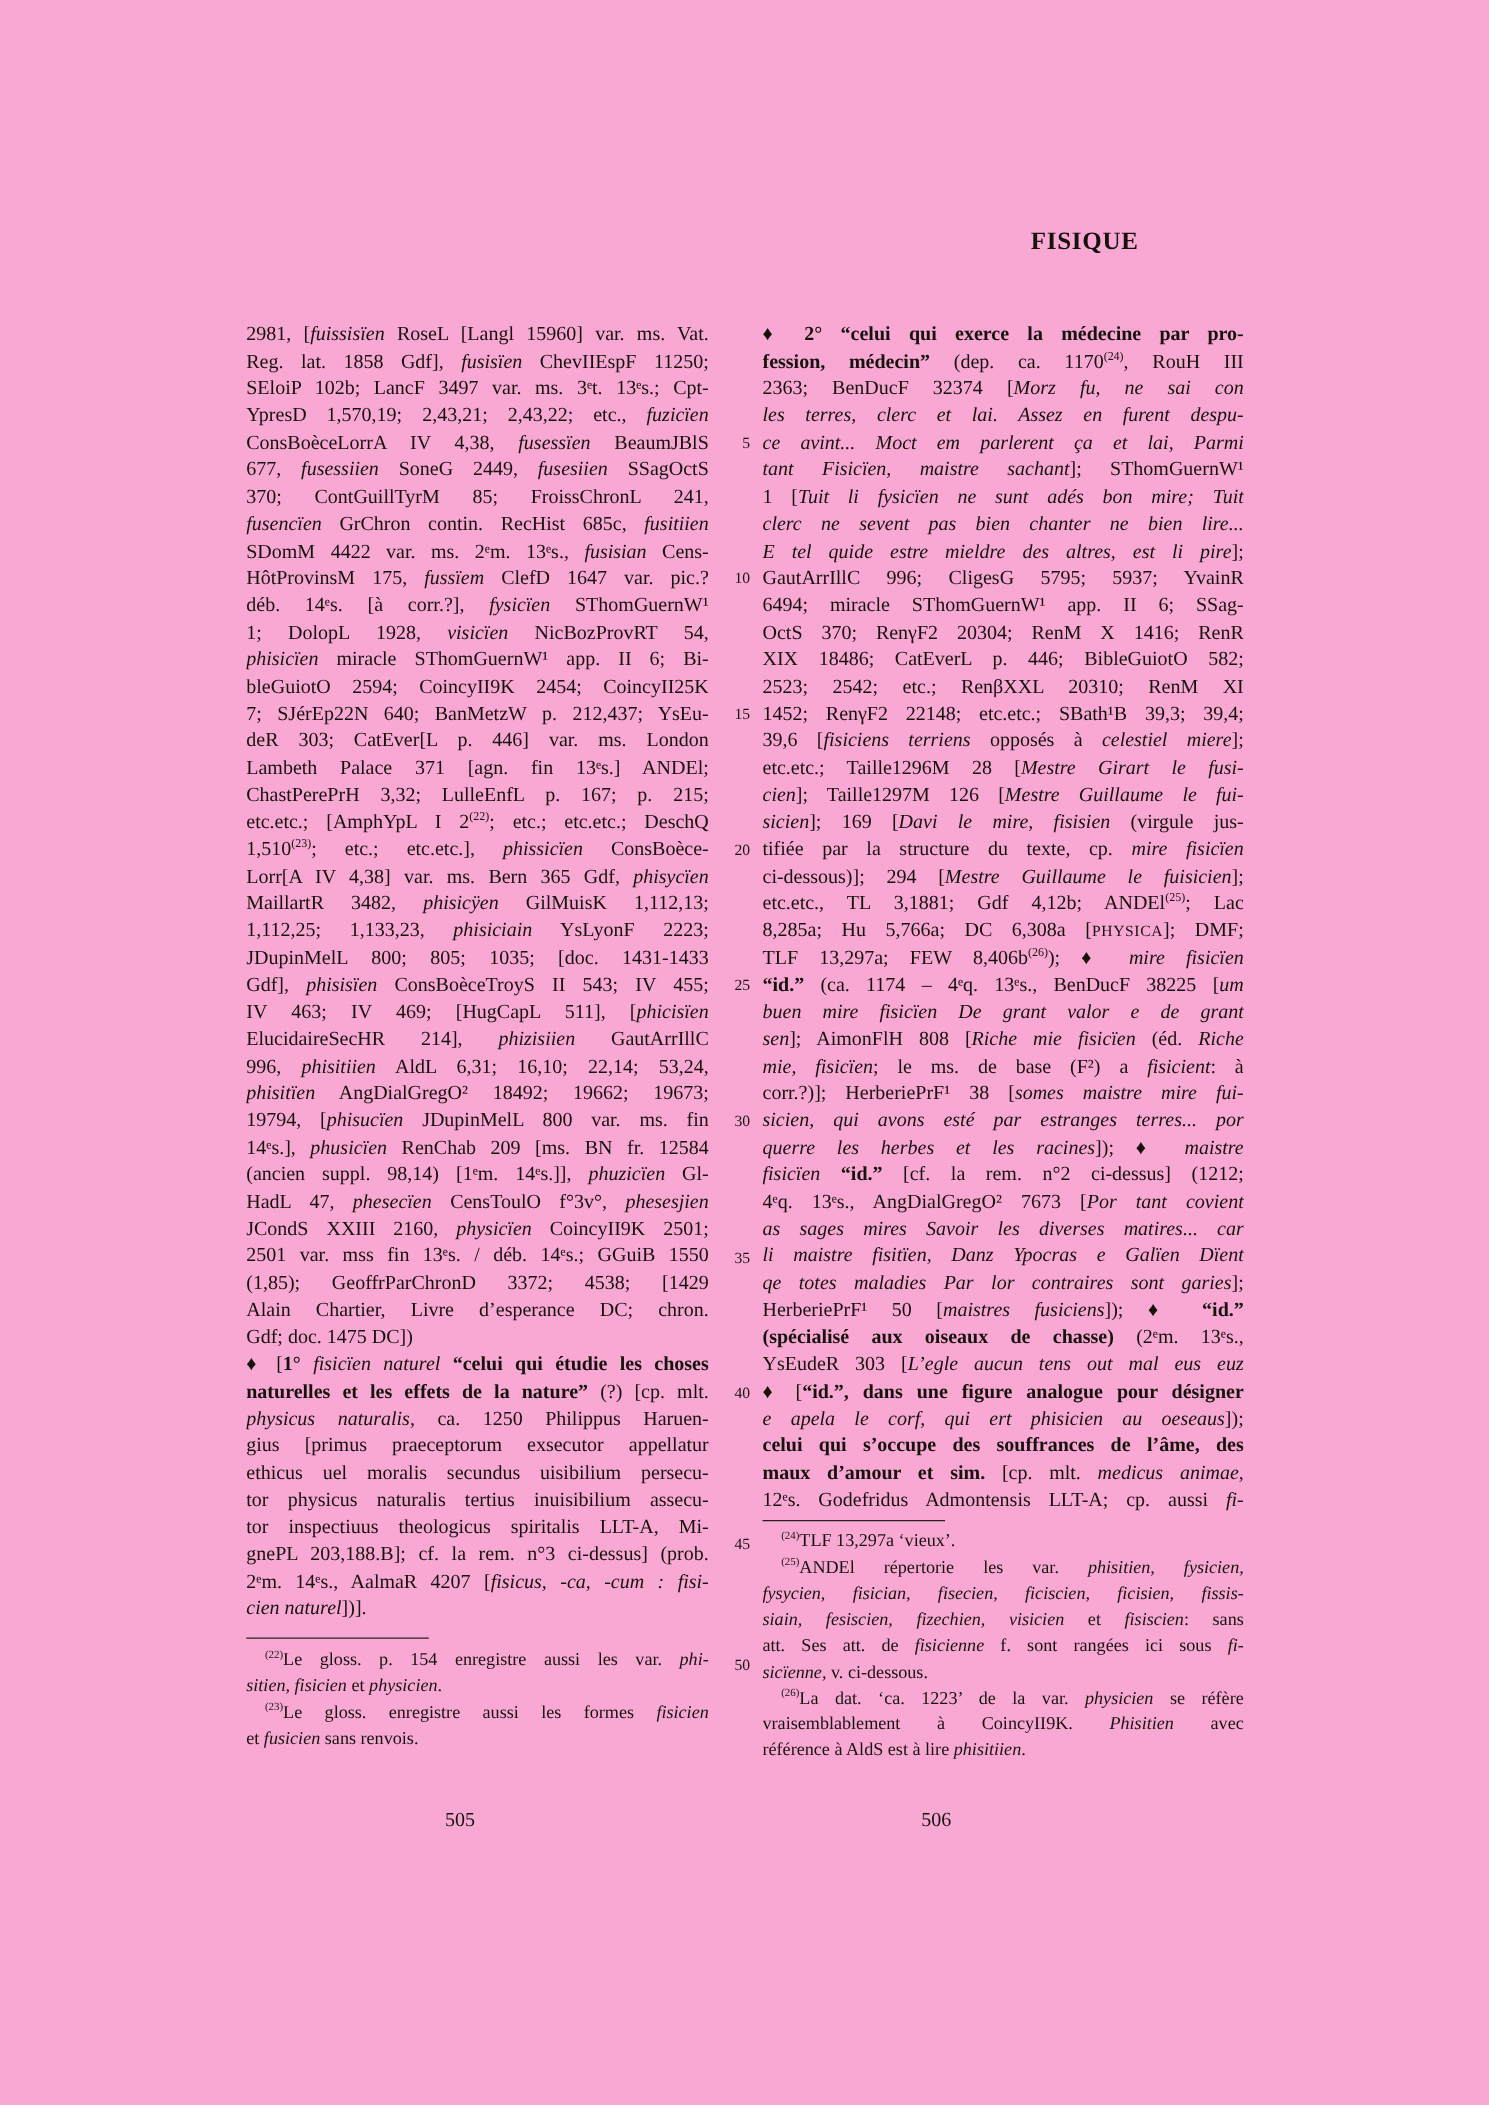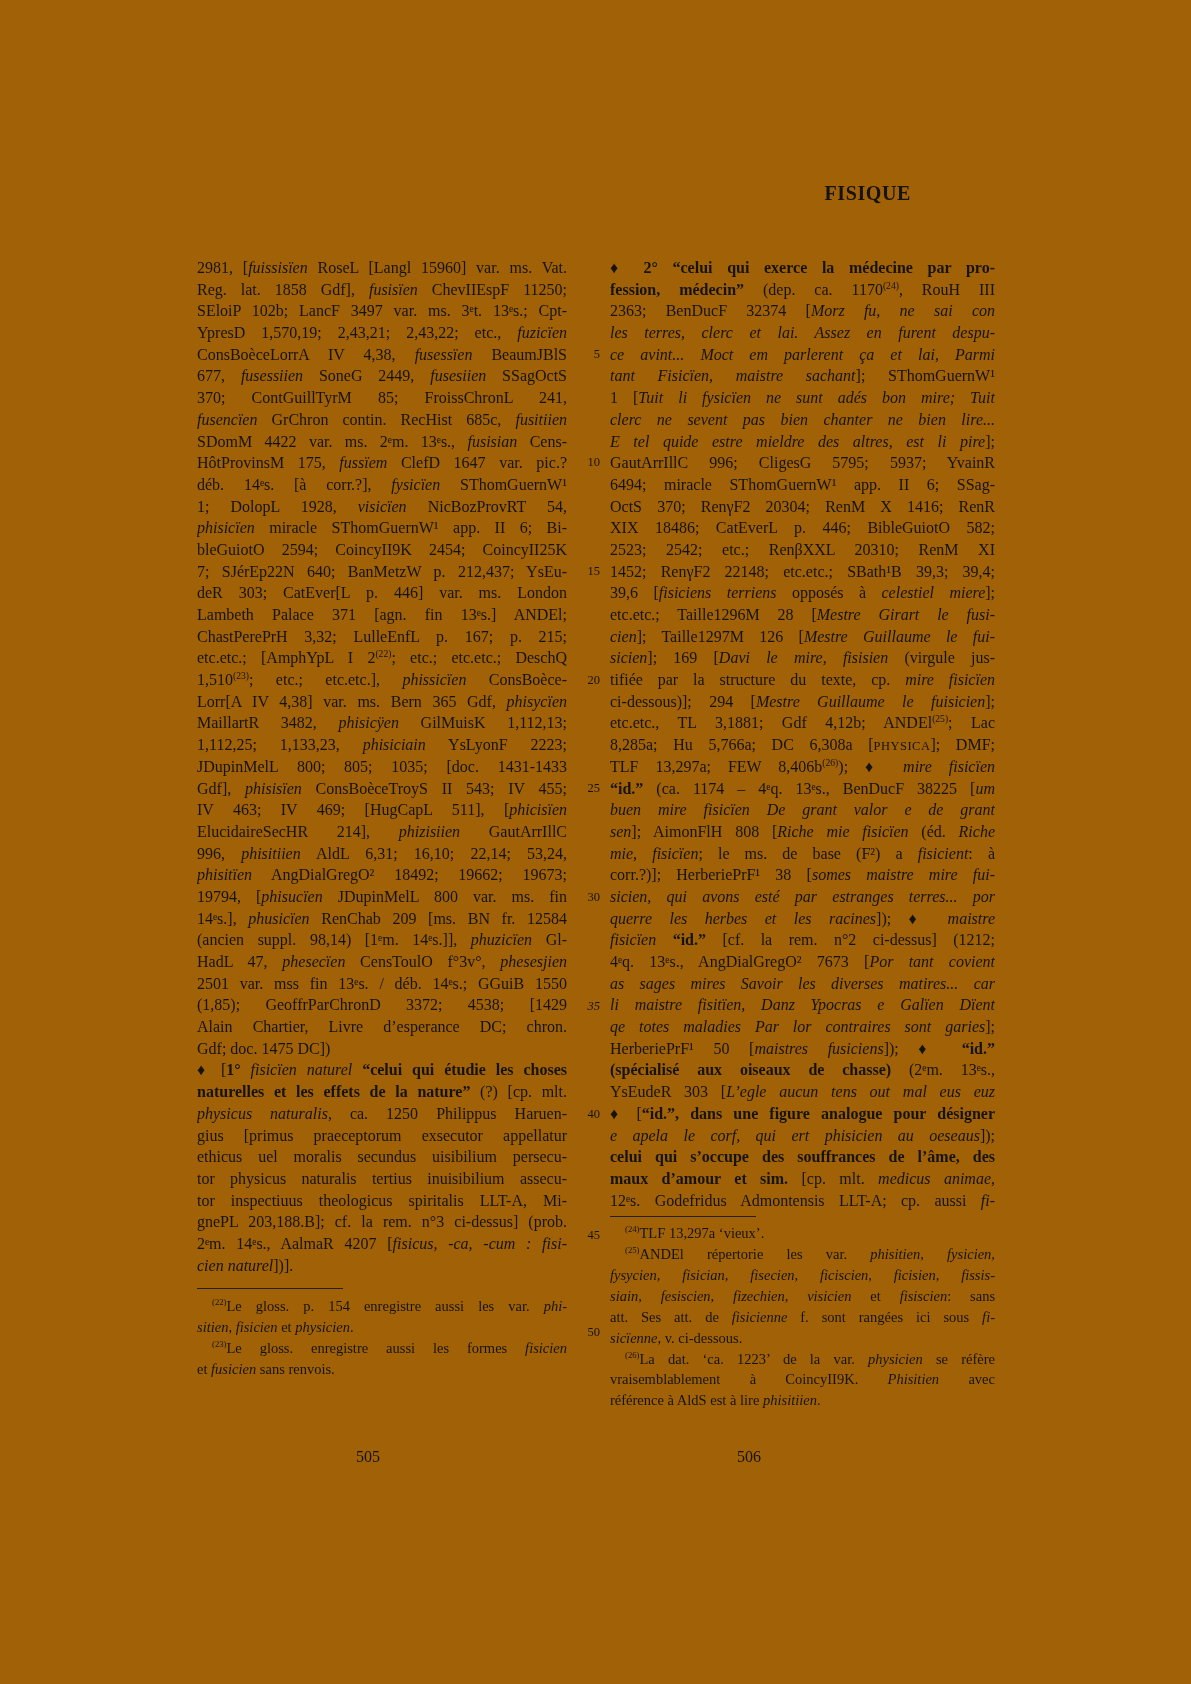--- a/index.html
+++ b/index.html
@@ -1,17 +1,17 @@
 <!DOCTYPE html>
 <html><head>
 <meta charset="utf-8">
 <style>
   html,body{margin:0;padding:0;background:#ffffff;}
   .page{
-    position:relative;width:1191px;height:1684px;background:#a16207;
+    position:relative;width:1191px;height:1684px;background:#f9a8d4;
     font-family:"Liberation Serif","DejaVu Serif",serif;color:#16130f;
     overflow:hidden;
   }
   .running-head{
     position:absolute;top:182px;right:280px;
     font-size:20px;font-weight:bold;letter-spacing:0.6px;
   }
   .col{position:absolute;top:257px;}
   .col-left{left:197px;width:370px;}
   .col-right{left:610px;width:385px;}
@@ -78,20 +78,21 @@
         <div class="tl"><span class="st-r">JDupinMelL 800; 805; 1035; [doc. 1431-1433</span></div>
         <div class="tl"><span class="st-r">Gdf], </span><span class="st-i">phisisïen</span><span class="st-r"> ConsBoèceTroyS II 543; IV 455;</span></div>
         <div class="tl"><span class="st-r">IV 463; IV 469; [HugCapL 511], [</span><span class="st-i">phicisïen</span></div>
         <div class="tl"><span class="st-r">ElucidaireSecHR 214], </span><span class="st-i">phizisiien</span><span class="st-r"> GautArrIllC</span></div>
         <div class="tl"><span class="st-r">996, </span><span class="st-i">phisitiien</span><span class="st-r"> AldL 6,31; 16,10; 22,14; 53,24,</span></div>
         <div class="tl"><span class="st-i">phisitïen</span><span class="st-r"> AngDialGregO² 18492; 19662; 19673;</span></div>
         <div class="tl"><span class="st-r">19794, [</span><span class="st-i">phisucïen</span><span class="st-r"> JDupinMelL 800 var. ms. fin</span></div>
         <div class="tl"><span class="st-r">14ᵉs.], </span><span class="st-i">phusicïen</span><span class="st-r"> RenChab 209 [ms. BN fr. 12584</span></div>
         <div class="tl"><span class="st-r">(ancien suppl. 98,14) [1ᵉm. 14ᵉs.]], </span><span class="st-i">phuzicïen</span><span class="st-r"> Gl-</span></div>
         <div class="tl"><span class="st-r">HadL 47, </span><span class="st-i">phesecïen</span><span class="st-r"> CensToulO f°3v°, </span><span class="st-i">phesesjien</span></div>
+        <div class="tl"><span class="st-r">JCondS XXIII 2160, </span><span class="st-i">physicïen</span><span class="st-r"> CoincyII9K 2501;</span></div>
         <div class="tl"><span class="st-r">2501 var. mss fin 13ᵉs. / déb. 14ᵉs.; GGuiB 1550</span></div>
         <div class="tl"><span class="st-r">(1,85); GeoffrParChronD 3372; 4538; [1429</span></div>
         <div class="tl"><span class="st-r">Alain Chartier, Livre d’esperance DC; chron.</span></div>
         <div class="tl last"><span class="st-r">Gdf; doc. 1475 DC])</span></div>
         <div class="tl"><span class="st-r">♦ [</span><span class="st-b">1°</span><span class="st-r"> </span><span class="st-i">fisicïen naturel</span><span class="st-r"> </span><span class="st-b">“celui qui étudie les choses</span></div>
         <div class="tl"><span class="st-b">naturelles et les effets de la nature”</span><span class="st-r"> (?) [cp. mlt.</span></div>
         <div class="tl"><span class="st-i">physicus naturalis</span><span class="st-r">, ca. 1250 Philippus Haruen-</span></div>
         <div class="tl"><span class="st-r">gius [primus praeceptorum exsecutor appellatur</span></div>
         <div class="tl"><span class="st-r">ethicus uel moralis secundus uisibilium persecu-</span></div>
         <div class="tl"><span class="st-r">tor physicus naturalis tertius inuisibilium assecu-</span></div>
@@ -109,21 +110,21 @@
       </div>
   </div>
 
   <div id="gutter">
       <div class="gn" style="top: 348px;">5</div>
       <div class="gn" style="top: 456px;">10</div>
       <div class="gn" style="top: 565px;">15</div>
       <div class="gn" style="top: 674px;">20</div>
       <div class="gn" style="top: 782px;">25</div>
       <div class="gn" style="top: 891px;">30</div>
-      <div class="gn" style="top: 1000px; font-style: italic;">35</div>
+      <div class="gn" style="top: 1000px;">35</div>
       <div class="gn" style="top: 1108px;">40</div>
       <div class="gn" style="top: 1217px; margin-top: 12px;">45</div>
       <div class="gn" style="top: 1326px;">50</div>
     </div>
 
   <div class="col col-right">
     <div id="right-lines">
         <div class="tl"><span class="st-r">♦ </span><span class="st-b">2° “celui qui exerce la médecine par pro-</span></div>
         <div class="tl"><span class="st-b">fession, médecin”</span><span class="st-r"> (dep. ca. 1170</span><span class="st-sup">(24)</span><span class="st-r">, RouH III</span></div>
         <div class="tl"><span class="st-r">2363; BenDucF 32374 [</span><span class="st-i">Morz fu, ne sai con</span></div>

